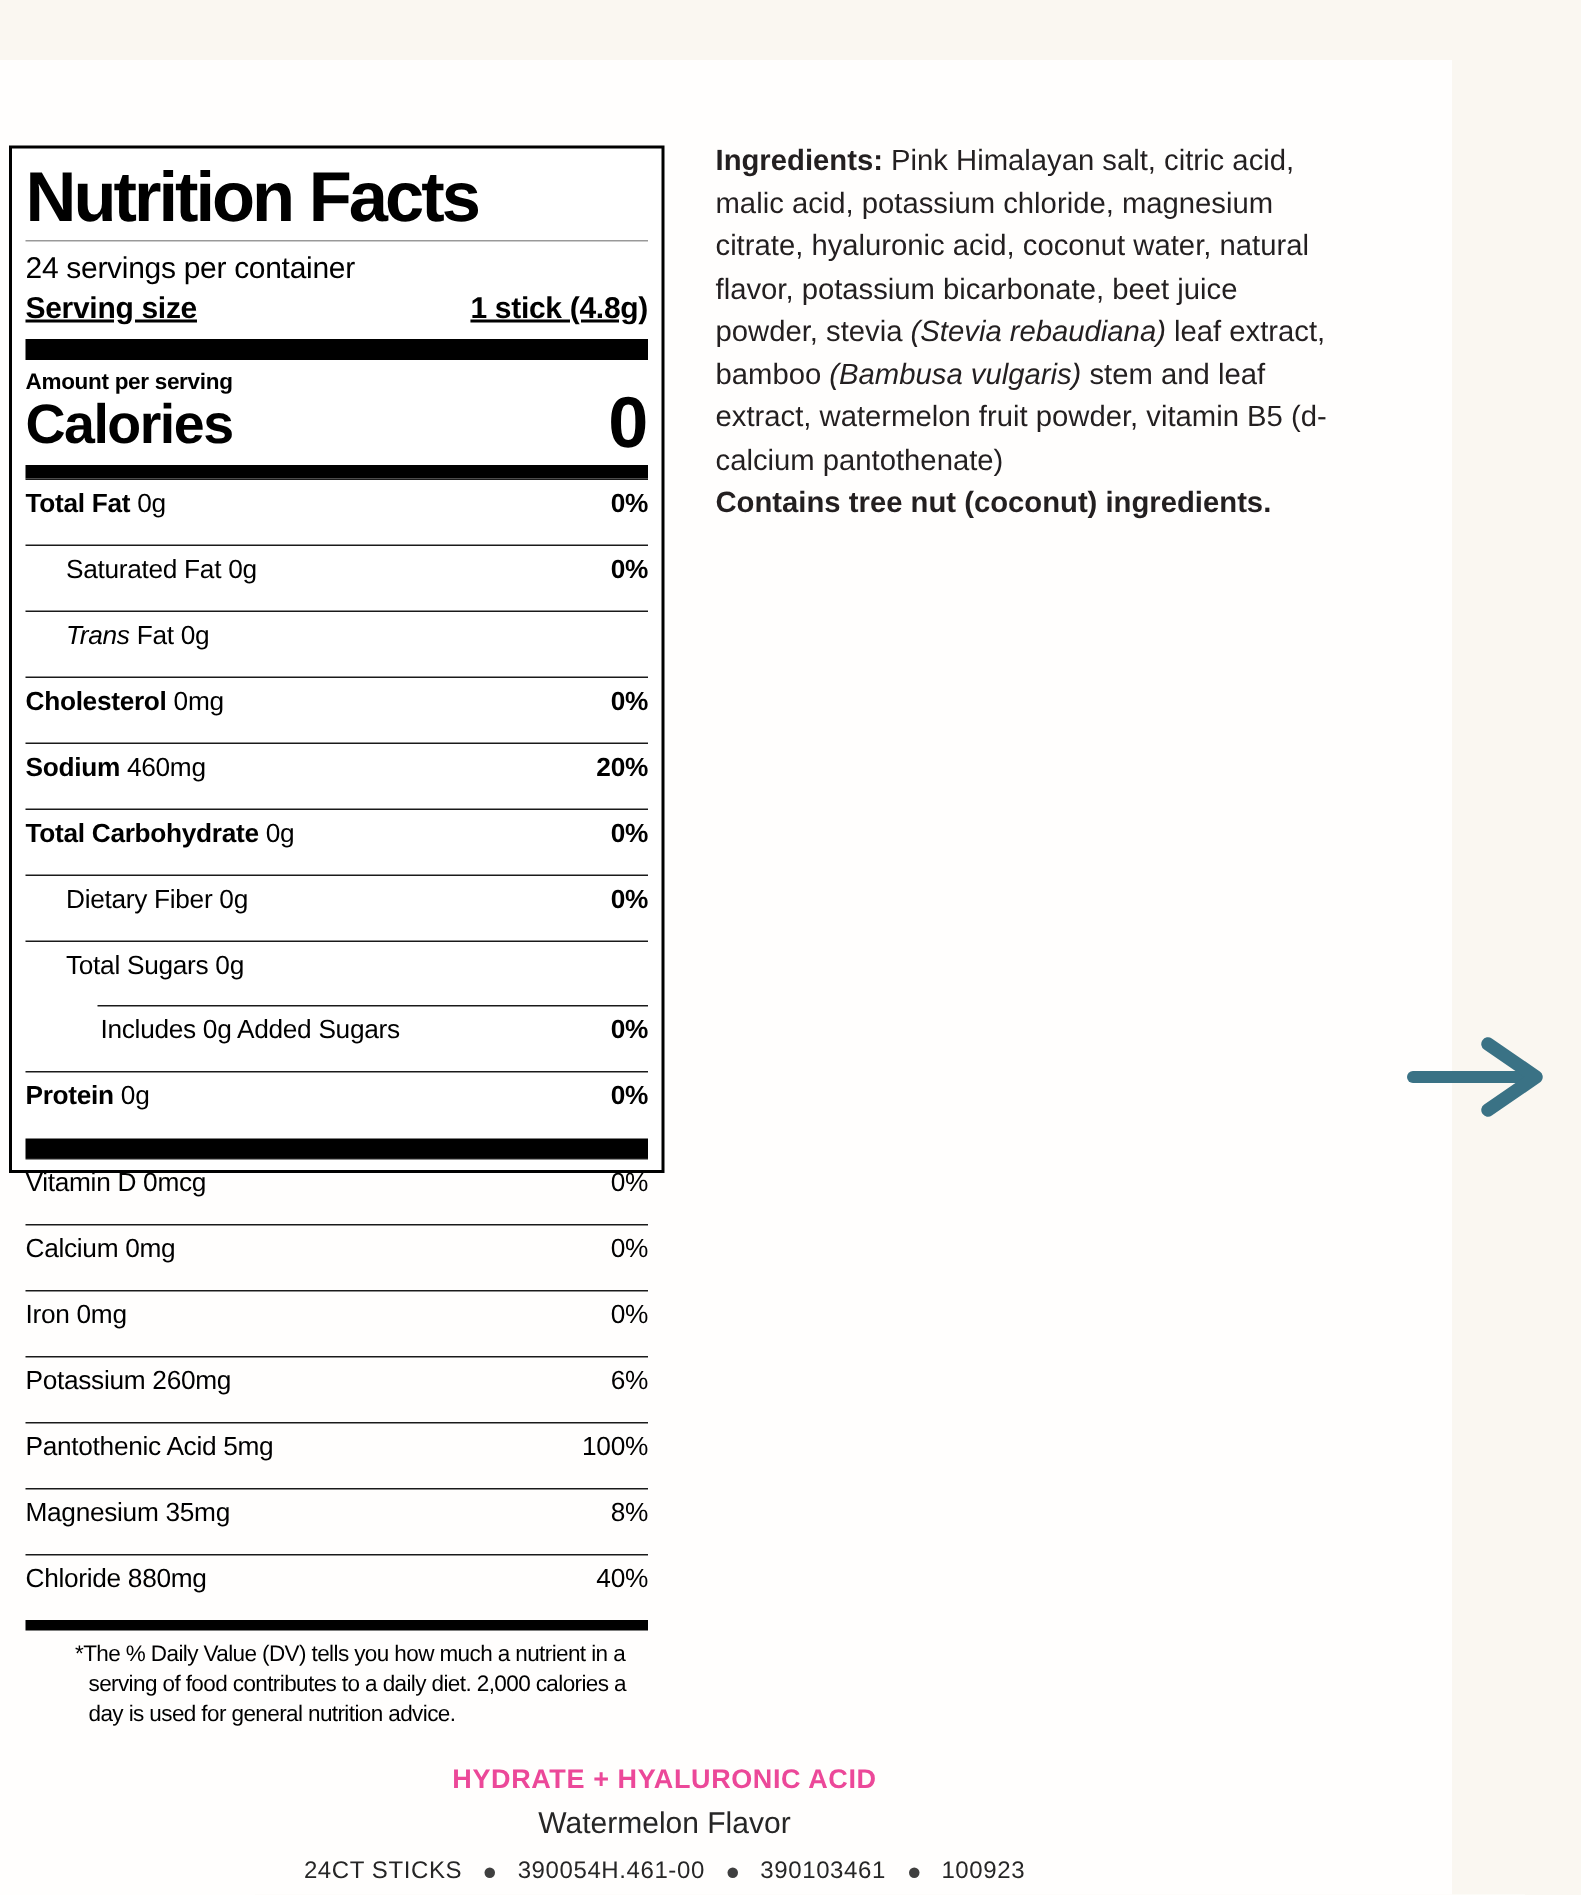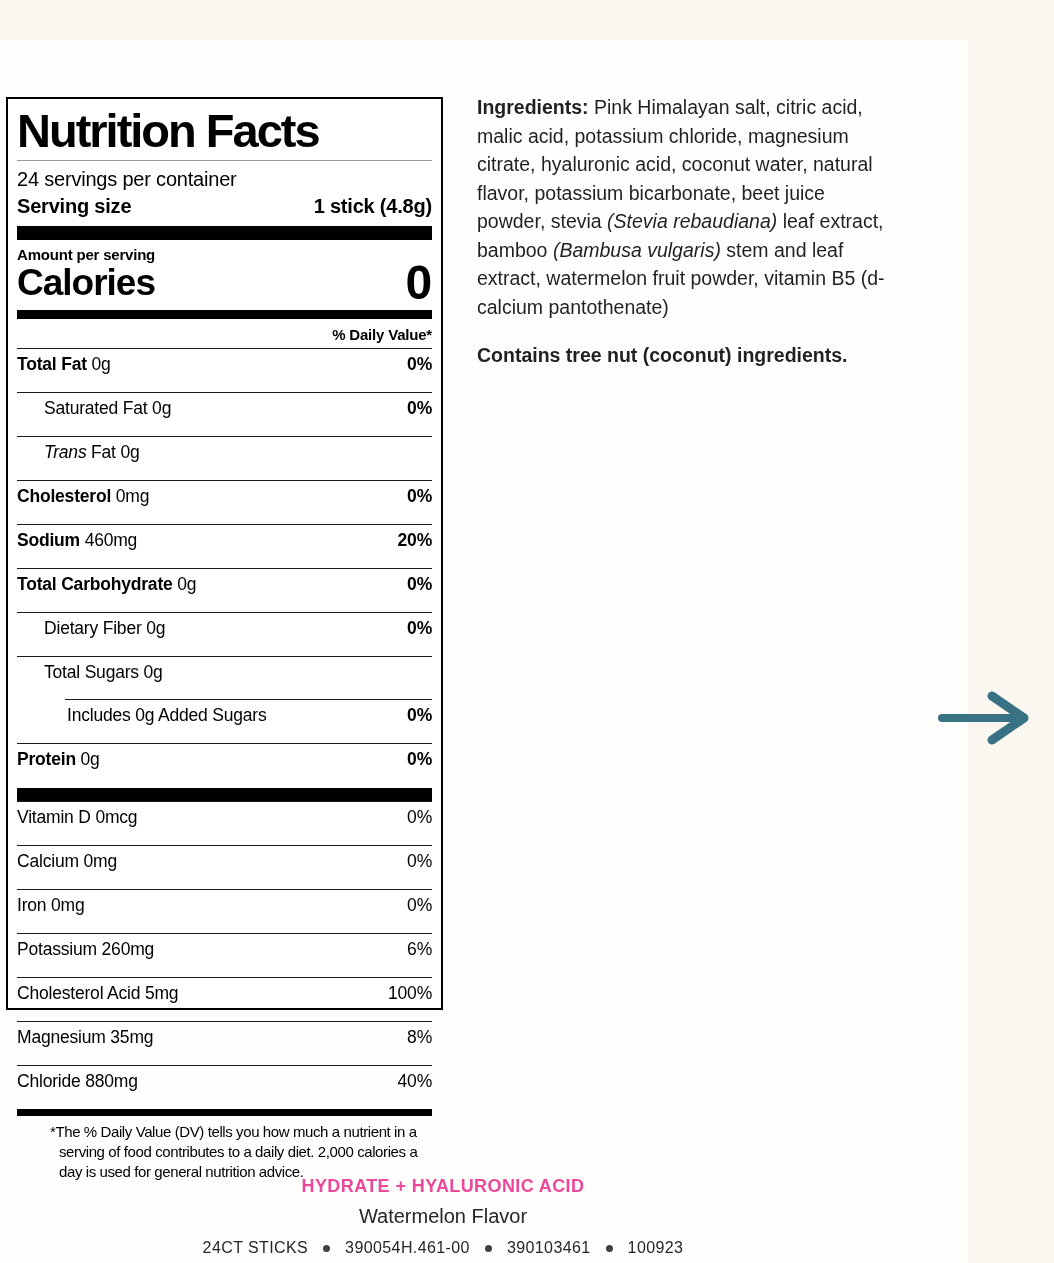--- a/index.html
+++ b/index.html
@@ -17,33 +17,33 @@
     color:var(--ink);
     overflow:hidden;
   }
   .panel{
     position:absolute;left:0;top:40px;width:968px;height:1223px;
     background:var(--panel-bg);
   }
 
   
   .nf-label{
-    position:absolute;left:6px;top:57px;width:437px;height:913px;
+    position:absolute;left:6px;top:57px;width:437px;height:685px;
     border:2.5px solid #000;background:#fff;
     padding:7px 9px 8px 9px;
     color:#000;
     letter-spacing:-0.2px;
   }
   .nf-title{
     font-size:47px;font-weight:bold;letter-spacing:-2px;
     line-height:1.08;white-space:nowrap;
   }
   .nf-title-rule{border-top:1px solid #999;margin:3px 0 4px 0;}
   .nf-servings{font-size:20px;padding:3px 0 1px 0;}
-  .nf-ss-row{display:flex;justify-content:space-between;font-size:20px;font-weight:bold;padding:3px 0 8px 0;}
+  .nf-ss-row{display:flex;justify-content:space-between;font-size:20px;font-weight:bold;padding:3px 0 8px 0;text-decoration:underline;}
   .bar{background:#000;}
   .bar.thick{height:14px;}
   .bar.thick2{height:13px;margin-top:1px;}
   .bar.med{height:9px;}
   .bar.med2{height:7px;}
   .nf-amount-per{font-size:15px;font-weight:bold;padding:6px 0 0 0;}
   .nf-cal-row{display:flex;justify-content:space-between;align-items:flex-start;padding:0 0 6px 0;}
   .nf-cal-label{font-size:37px;font-weight:bold;letter-spacing:-1px;line-height:1.1;}
   .nf-cal-value{font-size:48px;font-weight:bold;line-height:0.85;}
   .nf-dv-header{text-align:right;font-size:15px;font-weight:bold;padding:7px 0 5px 0;}
@@ -64,21 +64,21 @@
   .nf-footnote{
     font-size:15px;line-height:1.36;letter-spacing:-0.4px;
     padding:6px 0 0 14px;text-indent:-9px;margin-left:28px;
   }
 
   
   .ingredients{
     position:absolute;left:477px;top:53px;width:414px;
     font-size:19.5px;line-height:28.5px;color:#231f20;
   }
-  .ingredients .allergen{margin-top:20px;font-weight:bold;}
+  .ingredients .allergen{font-weight:bold;}
 
   
   .footer{
     position:absolute;left:0;top:1136px;width:886px;
     text-align:center;color:#262626;
   }
   .footer .product-name{font-size:18px;font-weight:bold;letter-spacing:0.4px;color:#ec4899;}
   .footer .flavor{font-size:20px;margin-top:8px;}
   .footer .specs{
     margin-top:11px;font-size:16px;letter-spacing:0.4px;
@@ -109,21 +109,20 @@
       <span>Serving size</span>
       <span>1 stick (4.8g)</span>
     </div>
     <div class="bar thick"></div>
     <div class="nf-amount-per">Amount per serving</div>
     <div class="nf-cal-row">
       <span class="nf-cal-label">Calories</span>
       <span class="nf-cal-value">0</span>
     </div>
     <div class="bar med"></div>
-    <div class="nf-dv-header">% Daily Value*</div>
     <div id="nf-main-rows">
         <div class="nf-row">
           <span><span class="b">Total Fat</span> 0g</span>
           <span class="nf-dv b">0%</span>
         </div>
         <div class="nf-row indent1">
           <span><span class="">Saturated Fat</span> 0g</span>
           <span class="nf-dv b">0%</span>
         </div>
         <div class="nf-row indent1">
@@ -172,21 +171,21 @@
         </div>
         <div class="nf-row">
           <span><span class="">Iron</span> 0mg</span>
           <span class="nf-dv">0%</span>
         </div>
         <div class="nf-row">
           <span><span class="">Potassium</span> 260mg</span>
           <span class="nf-dv">6%</span>
         </div>
         <div class="nf-row">
-          <span><span class="">Cholesterol Acid</span> 5mg</span>
+          <span><span class="">Pantothenic Acid</span> 5mg</span>
           <span class="nf-dv">100%</span>
         </div>
         <div class="nf-row">
           <span><span class="">Magnesium</span> 35mg</span>
           <span class="nf-dv">8%</span>
         </div>
         <div class="nf-row">
           <span><span class="">Chloride</span> 880mg</span>
           <span class="nf-dv">40%</span>
         </div>

